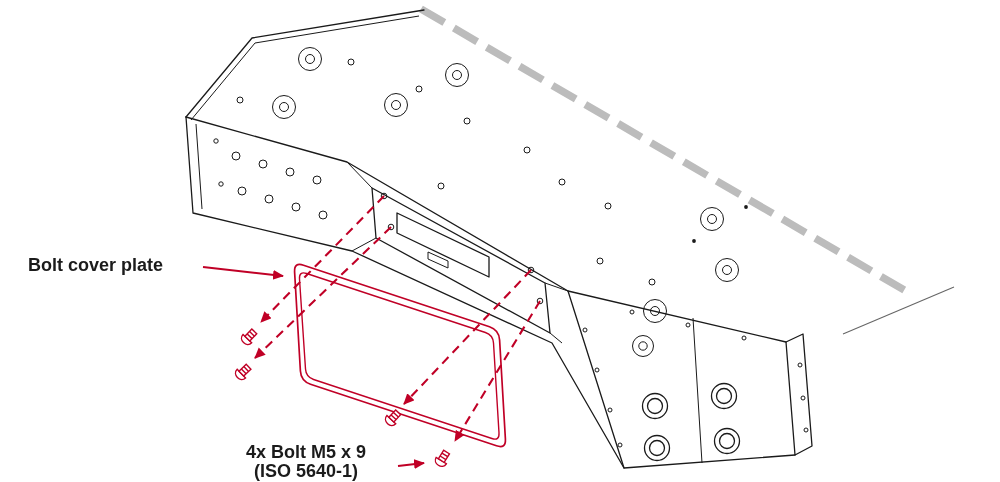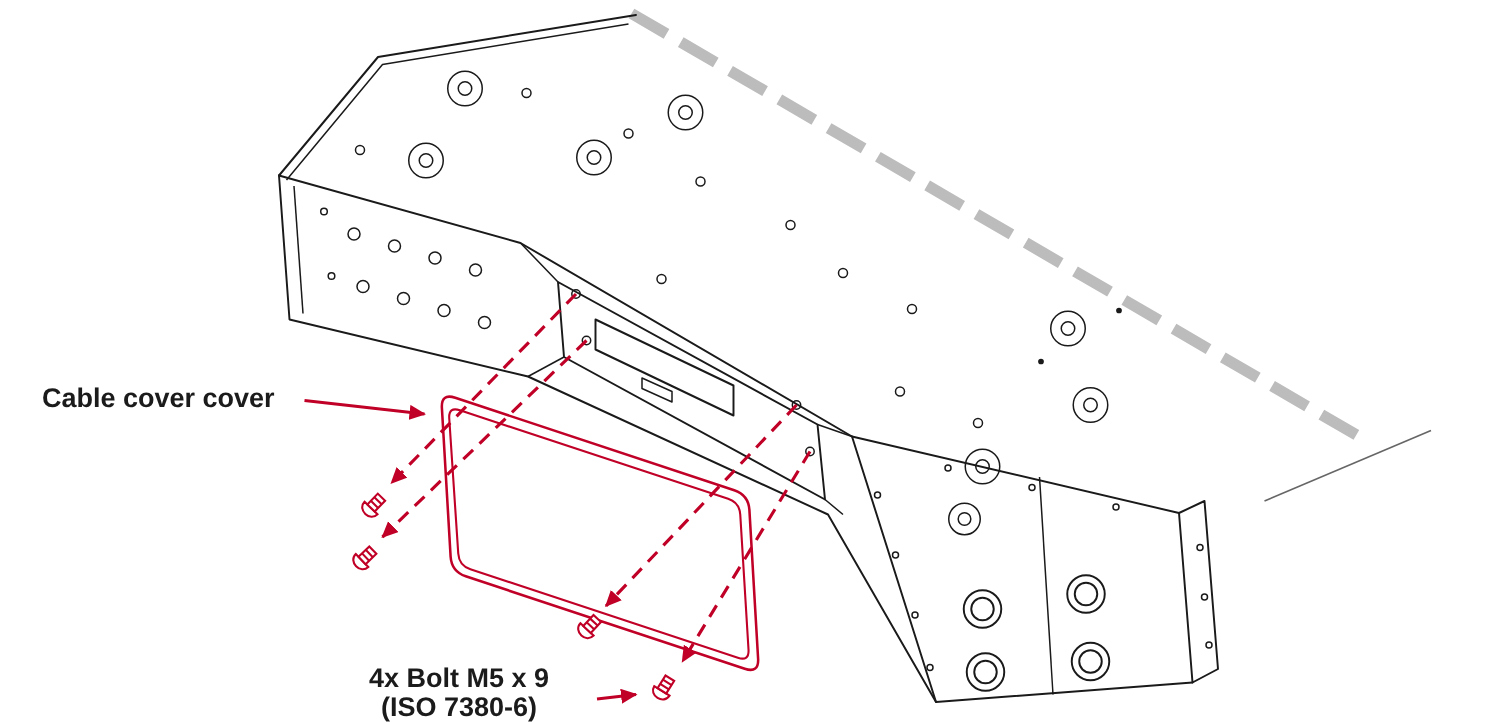--- a/index.html
+++ b/index.html
@@ -180,20 +180,20 @@
       <path d="M3.8,-3.4 L3.8,3.4 M7.2,-3.4 L7.2,3.4" fill="none"></path>
     </g>
   </g>
 
   <g>
     <path class="red" stroke-width="2" marker-end="url(#arr)" d="M203,267 L283,276"></path>
     <path class="red" stroke-width="2" marker-end="url(#arr)" d="M398,466 L424,463"></path>
   </g>
 </svg>
 
-<div class="callout" style="left:28px; top:256px;">Cable cover cover</div>
+<div class="callout" style="left:28px; top:256px;">Bolt cover plate</div>
 
 <div class="callout center" style="left:210px; top:443px; width:192px;">
   <div>4x Bolt M5 x 9</div>
-  <div>(ISO 7380-6)</div>
+  <div>(ISO 5640-1)</div>
 </div>
 
 </div>
 
 </body></html>

